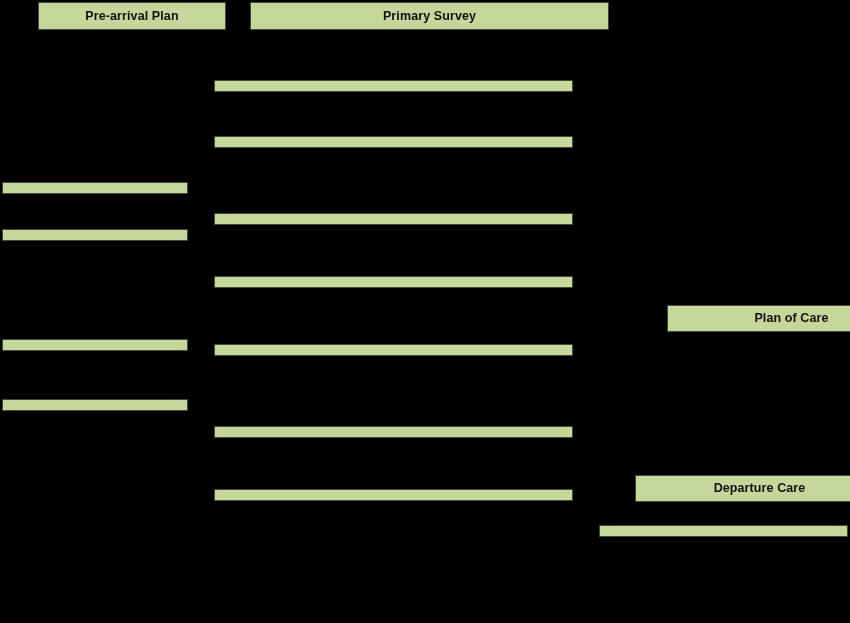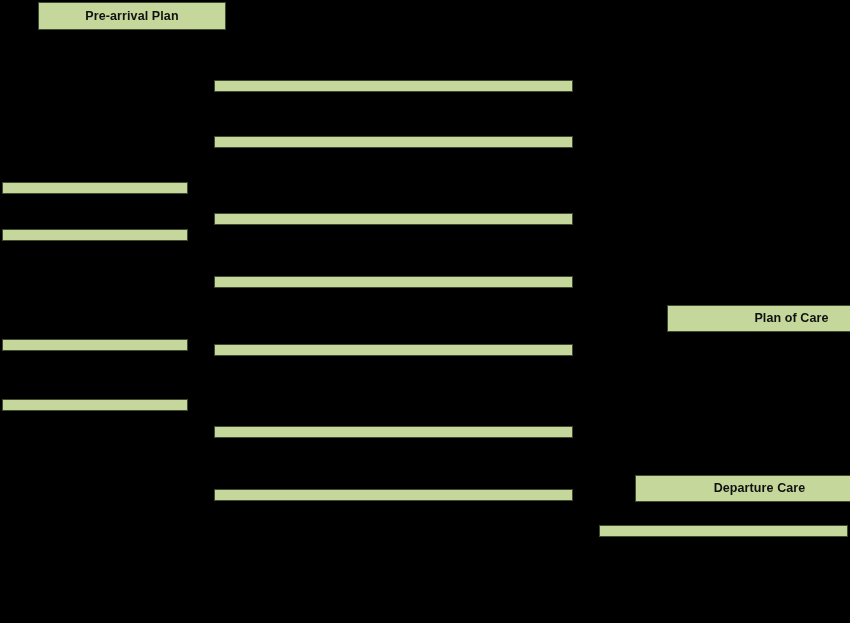--- a/index.html
+++ b/index.html
@@ -43,20 +43,23 @@
     border: 1px solid #3f4b2e;
   }
 </style>
 </head>
 <body>
 
 <div id="canvas" style="background: rgb(0, 0, 0);">
     <div class="phase-box" style="left: 2px; top: 2px; width: 188px; height: 28px; background: rgb(197, 215, 154); border-color: rgb(63, 75, 46); color: rgb(17, 17, 17);">
       <span>Pre-arrival Plan</span>
     </div>
+    <div class="phase-box" style="left: 214px; top: 2px; width: 359px; height: 28px; background: rgb(197, 215, 154); border-color: rgb(63, 75, 46); color: rgb(17, 17, 17);">
+      <span>Primary Survey</span>
+    </div>
     <div class="phase-box" style="left: 631px; top: 305px; width: 249px; height: 27px; background: rgb(197, 215, 154); border-color: rgb(63, 75, 46); color: rgb(17, 17, 17);">
       <span>Plan of Care</span>
     </div>
     <div class="phase-box" style="left: 599px; top: 475px; width: 249px; height: 27px; background: rgb(197, 215, 154); border-color: rgb(63, 75, 46); color: rgb(17, 17, 17);">
       <span>Departure Care</span>
     </div>
     <div class="task-bar" style="left: 2px; top: 182px; width: 186px; height: 12px; background: rgb(197, 215, 154); border-color: rgb(63, 75, 46);"></div>
     <div class="task-bar" style="left: 2px; top: 229px; width: 186px; height: 12px; background: rgb(197, 215, 154); border-color: rgb(63, 75, 46);"></div>
     <div class="task-bar" style="left: 2px; top: 339px; width: 186px; height: 12px; background: rgb(197, 215, 154); border-color: rgb(63, 75, 46);"></div>
     <div class="task-bar" style="left: 2px; top: 399px; width: 186px; height: 12px; background: rgb(197, 215, 154); border-color: rgb(63, 75, 46);"></div>

